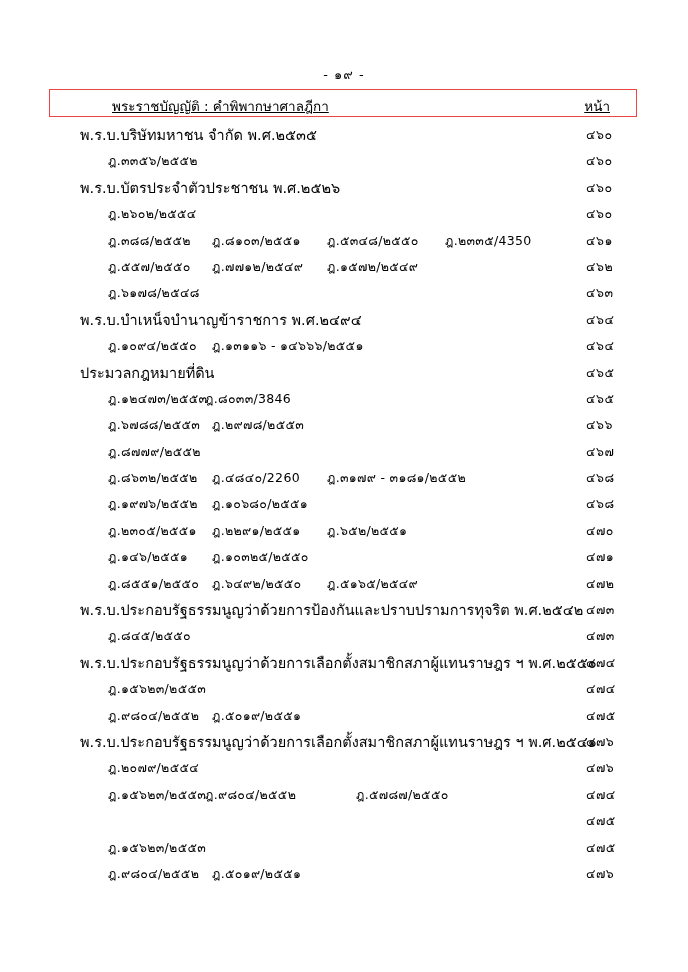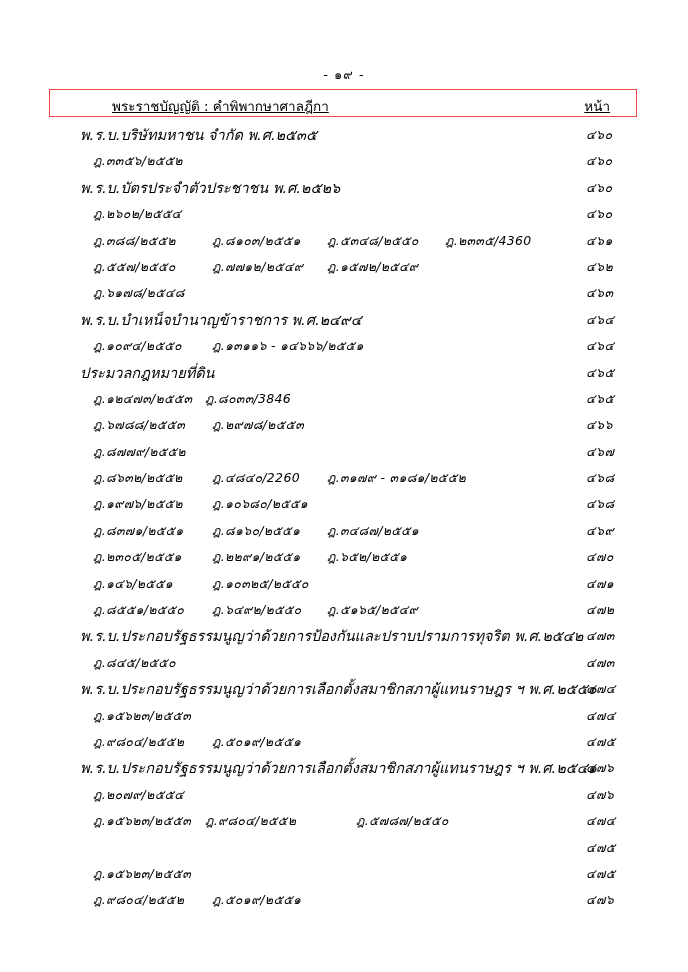--- a/index.html
+++ b/index.html
@@ -17,33 +17,33 @@
     border: 1px solid #ef4444; box-sizing: border-box;
   }
   .header-title {
     position: absolute; left: 62px; top: 5px; font-size: 13.5px;
     text-decoration: underline; white-space: nowrap;
   }
   .header-page {
     position: absolute; right: 26px; top: 5px; font-size: 13.5px;
     text-decoration: underline;
   }
-  .rows { position: absolute; left: 0; top: 120px; width: 604px; font-style: italic; }
+  .rows { position: absolute; left: 0; top: 120px; width: 604px; }
   .row { position: relative; height: 26.4px; }
   .row .text {
     position: absolute; top: 3px; white-space: nowrap; font-size: 14px;
   }
   .row.law .text { left: 80px; font-size: 14.5px; }
   .row.case .cell {
     position: absolute; top: 5px; white-space: nowrap; font-size: 12.5px; letter-spacing: 0.3px;
   }
   .row .pg {
     position: absolute; left: 586px; top: 5px; font-size: 12.5px; letter-spacing: 0.5px;
   }
-  .c0 { left: 93px; }
+  .c0 { left: 108px; }
   .c1 { left: 212px; }
   .c2 { left: 327px; }
   .c3 { left: 445px; }
 </style>
 </head>
 <body>
 
 <div class="page-number">- ๑๙ -</div>
 
 <div class="header-box">
@@ -65,21 +65,21 @@
       <span class="pg">๔๖๐</span>
     </div>
     <div class="row case">
       <span class="cell c0">ฎ.๒๖๐๒/๒๕๕๔</span>
       <span class="pg">๔๖๐</span>
     </div>
     <div class="row case">
       <span class="cell c0">ฎ.๓๘๘/๒๕๕๒</span>
       <span class="cell c1">ฎ.๘๑๐๓/๒๕๕๑</span>
       <span class="cell c2">ฎ.๕๓๔๘/๒๕๕๐</span>
-      <span class="cell c3">ฎ.๒๓๓๕/4360</span>
+      <span class="cell c3">ฎ.๒๓๓๕/4350</span>
       <span class="pg">๔๖๑</span>
     </div>
     <div class="row case">
       <span class="cell c0">ฎ.๕๕๗/๒๕๕๐</span>
       <span class="cell c1">ฎ.๗๗๑๒/๒๕๔๙</span>
       <span class="cell c2">ฎ.๑๕๗๒/๒๕๔๙</span>
       <span class="pg">๔๖๒</span>
     </div>
     <div class="row case">
       <span class="cell c0">ฎ.๖๑๗๘/๒๕๔๘</span>
@@ -115,26 +115,20 @@
     <div class="row case">
       <span class="cell c0">ฎ.๘๖๓๒/๒๕๕๒</span>
       <span class="cell c1">ฎ.๔๘๔๐/2260</span>
       <span class="cell c2">ฎ.๓๑๗๙ - ๓๑๘๑/๒๕๕๒</span>
       <span class="pg">๔๖๘</span>
     </div>
     <div class="row case">
       <span class="cell c0">ฎ.๑๙๗๖/๒๕๕๒</span>
       <span class="cell c1">ฎ.๑๐๖๘๐/๒๕๕๑</span>
       <span class="pg">๔๖๘</span>
-    </div>
-    <div class="row case">
-      <span class="cell c0">ฎ.๘๓๗๑/๒๕๕๑</span>
-      <span class="cell c1">ฎ.๘๑๖๐/๒๕๕๑</span>
-      <span class="cell c2">ฎ.๓๔๘๗/๒๕๕๑</span>
-      <span class="pg">๔๖๙</span>
     </div>
     <div class="row case">
       <span class="cell c0">ฎ.๒๓๐๕/๒๕๕๑</span>
       <span class="cell c1">ฎ.๒๒๙๑/๒๕๕๑</span>
       <span class="cell c2">ฎ.๖๕๒/๒๕๕๑</span>
       <span class="pg">๔๗๐</span>
     </div>
     <div class="row case">
       <span class="cell c0">ฎ.๑๔๖/๒๕๕๑</span>
       <span class="cell c1">ฎ.๑๐๓๒๕/๒๕๕๐</span>

